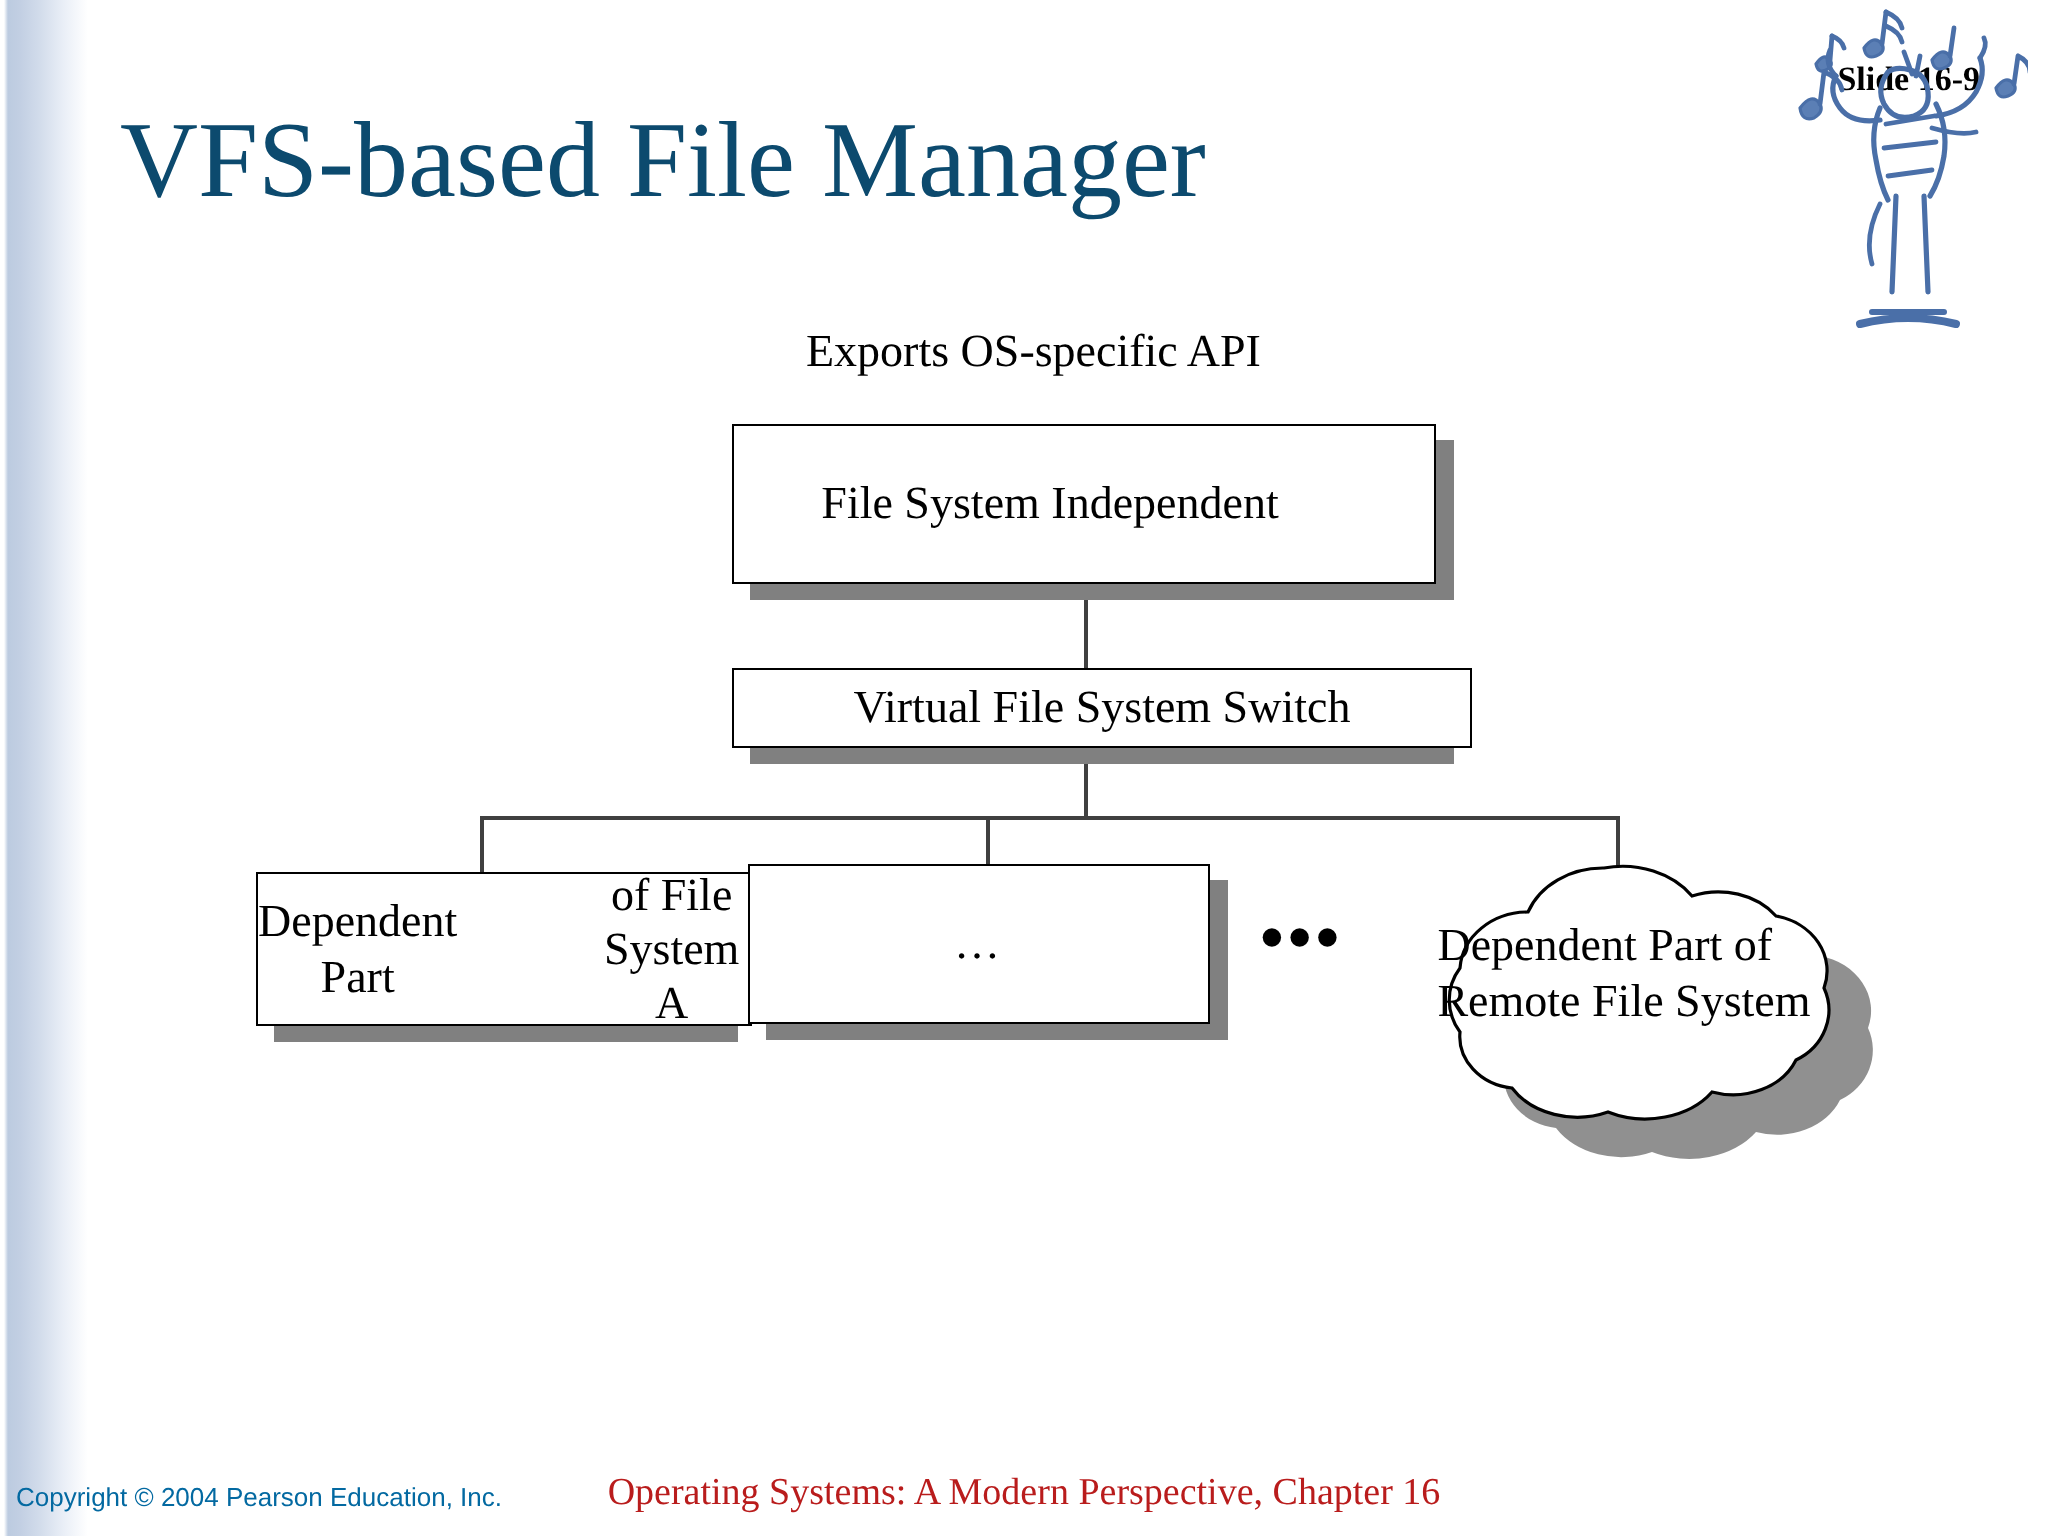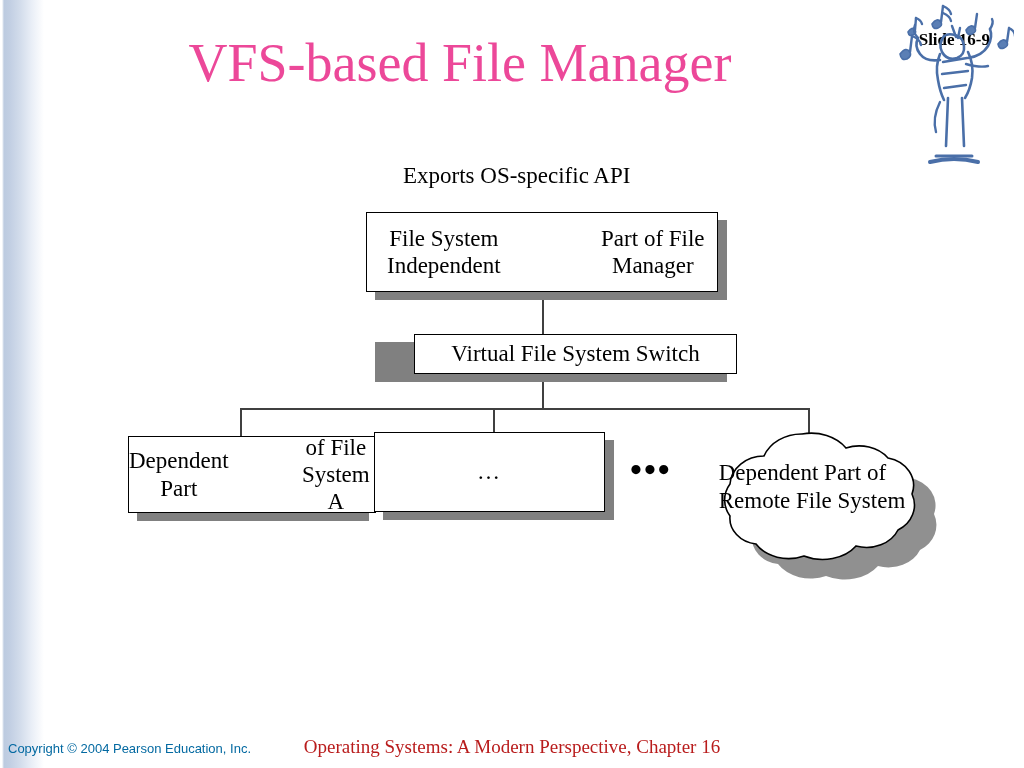--- a/index.html
+++ b/index.html
@@ -28,26 +28,25 @@
         #c2cfe3 10px,
         #d2dceb 20px,
         #eaeff7 32px,
         #ffffff 44px);
   }
 
   
   #title {
     position: absolute;
     left: 60px;
-    top: 35px;
+    top: 52px;
     width: 800px;
-    text-align: center;
     font-size: 54px;
     line-height: 1.05;
-    color: #ec4899;
+    color: #0c4a6e;
     font-family: "Liberation Serif", serif;
     white-space: nowrap;
   }
 
   
   #slide-number {
     position: absolute;
     right: 34px;
     top: 30px;
     font-family: "Liberation Serif", serif;
@@ -231,25 +230,24 @@
     <div class="conn conn-h" style="left:240px; top:408px; width:569px;"></div>
 
     <div class="conn conn-v" style="left:240px; top:408px; height:29px;"></div>
     <div class="conn conn-v" style="left:493px; top:408px; height:25px;"></div>
     <div class="conn conn-v" style="left:808px; top:408px; height:27px;"></div>
 
     <div class="box-shadow" style="left:375px; top:220px; width:352px; height:80px;"></div>
     <div class="box" style="left:366px; top:212px; width:352px; height:80px;">
       <span>File System Independent</span>
         <br>
-      <span>Part of File Manager</span>
     </div>
 
     <div class="box-shadow" style="left:375px; top:342px; width:352px; height:40px;"></div>
-    <div class="box" style="left:366px; top:334px; width:323px; height:40px;margin-left:48px;">Virtual File System Switch</div>
+    <div class="box" style="left:366px; top:334px; width:370px; height:40px;">Virtual File System Switch</div>
 
     <div class="box-shadow" style="left:137px; top:444px; width:232px; height:77px;"></div>
     <div class="box" style="left:128px; top:436px; width:248px; height:77px;">
       <span>Dependent Part</span>
         <br>
       <span>of File System A</span>
     </div>
 
     <div class="box-shadow" style="left:383px; top:440px; width:231px; height:80px;"></div>
     <div class="box" style="left:374px; top:432px; width:231px; height:80px;">

